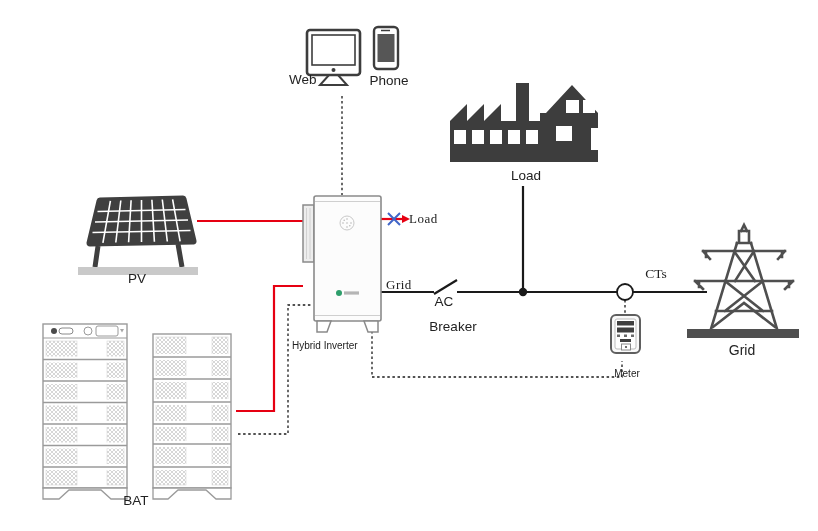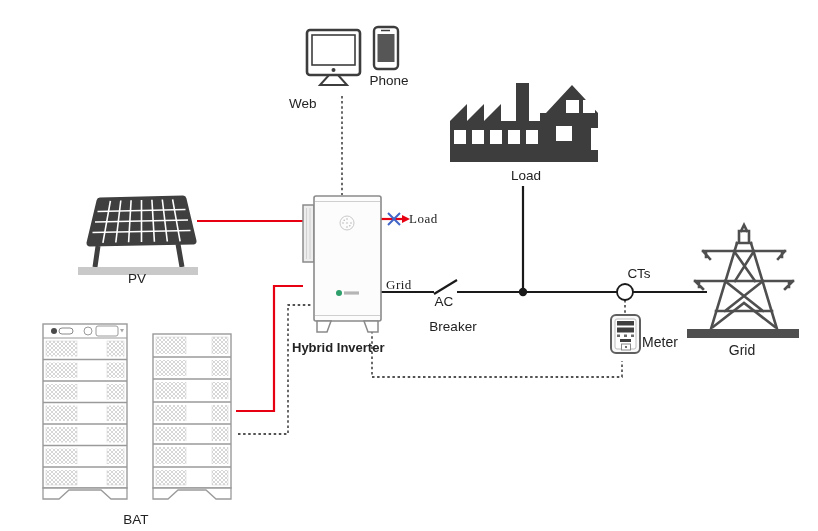--- a/index.html
+++ b/index.html
@@ -4,21 +4,21 @@
 <style>
   html,body{margin:0;padding:0;background:#fff;}
   .canvas{
     position:relative;width:818px;height:531px;background:#ffffff;overflow:hidden;
     font-family:"Liberation Sans",sans-serif;color:var(--text,#222);
   }
   .canvas svg{position:absolute;left:0;top:0;}
   .lbl{position:absolute;white-space:nowrap;font-size:13.5px;color:var(--text,#222);}
   .lbl.center{transform:translateX(-50%);}
   .lbl.serif{font-family:"Liberation Serif","DejaVu Serif",serif;font-size:13px;letter-spacing:.5px;color:#1d1d1d;}
-  .lbl.big{font-size:13px;font-weight:bold;}
+  .lbl.big{font-size:10px;}
   
   .ln{stroke:var(--line,#1a1a1a);stroke-width:2.2;fill:none;}
   .thin{stroke:var(--line,#1a1a1a);stroke-width:1.8;fill:none;}
   .dot{stroke:var(--line,#1a1a1a);stroke-width:1.3;fill:none;stroke-dasharray:2.5 2.6;}
   .red{stroke:var(--red_line,#e60012);stroke-width:2.2;fill:none;}
   .redfill{fill:var(--red_line,#e60012);stroke:none;}
   .blue{stroke:var(--blue_cross,#4166c8);stroke-width:2;fill:none;}
   .dk{stroke:var(--icon_dark,#3d3d3d);fill:none;}
   .dkfill{fill:var(--icon_dark,#3d3d3d);stroke:none;}
   .twr{stroke:var(--tower_gray,#4f4f4f);stroke-width:2.6;fill:none;stroke-linecap:square;}
@@ -232,27 +232,27 @@
       <path class="twr" d="M711,329 L737,243 M777,329 L751,243"></path>
       <path class="twr" stroke-width="2.2" d="M737,243 H751 M739,243 V231 M749,243 V231 M739,231 H749 M741,231 L744,225 L747,231"></path>
       <path class="twr" stroke-width="2.4" d="M703,251 H785 M703,251 L710,259 M785,251 L778,259 M706,251 V257 M782,251 V257"></path>
       <path class="twr" stroke-width="2.4" d="M695,281 H793 M695,281 L703,289 M793,281 L785,289 M699,281 V287 M789,281 V287"></path>
       <path class="twr" stroke-width="2.2" d="M734,251 L755,281 M754,251 L735,281"></path>
       <path class="twr" stroke-width="2.2" d="M725,281 L763,311 M763,281 L725,311 M716,311 H772"></path>
       <path class="twr" stroke-width="2.6" d="M713,327 L744,303 L775,327"></path>
     </g>
   </svg>
 
-  <div class="lbl" style="left:289px;top:96px;">Web</div>
+  <div class="lbl" style="left:289px;top:72px;">Web</div>
   <div class="lbl center" style="left:389px;top:73px;text-align:center;">Phone</div>
   <div class="lbl center" style="left:526px;top:168px;">Load</div>
   <div class="lbl center" style="left:137px;top:271px;">PV</div>
-  <div class="lbl center" style="left:136px;top:512px;">BAT</div>
+  <div class="lbl center" style="left:136px;top:493px;">BAT</div>
   <div class="lbl big" style="left:292px;top:340px;">Hybrid Inverter</div>
   <div class="lbl serif" style="left:409px;top:211px;">Load</div>
   <div class="lbl serif" style="left:386px;top:277px;">Grid</div>
   <div class="lbl center" style="left:444px;top:294px;">AC</div>
   <div class="lbl center" style="left:453px;top:319px;">Breaker</div>
-  <div class="lbl center" style="left:639px;top:266px;">CTs</div>
-  <div class="lbl center" style="left:627px;top:334px;font-size:14px;margin-left:33px;">Meter</div>
+  <div class="lbl center" style="left:656px;top:266px;font-family:Liberation Serif, serif;">CTs</div>
+  <div class="lbl center" style="left:627px;top:368px;font-size:10px;">Meter</div>
   <div class="lbl center" style="left:742px;top:342px;font-size:14px;">Grid</div>
 
 </div>
 
 </body></html>

